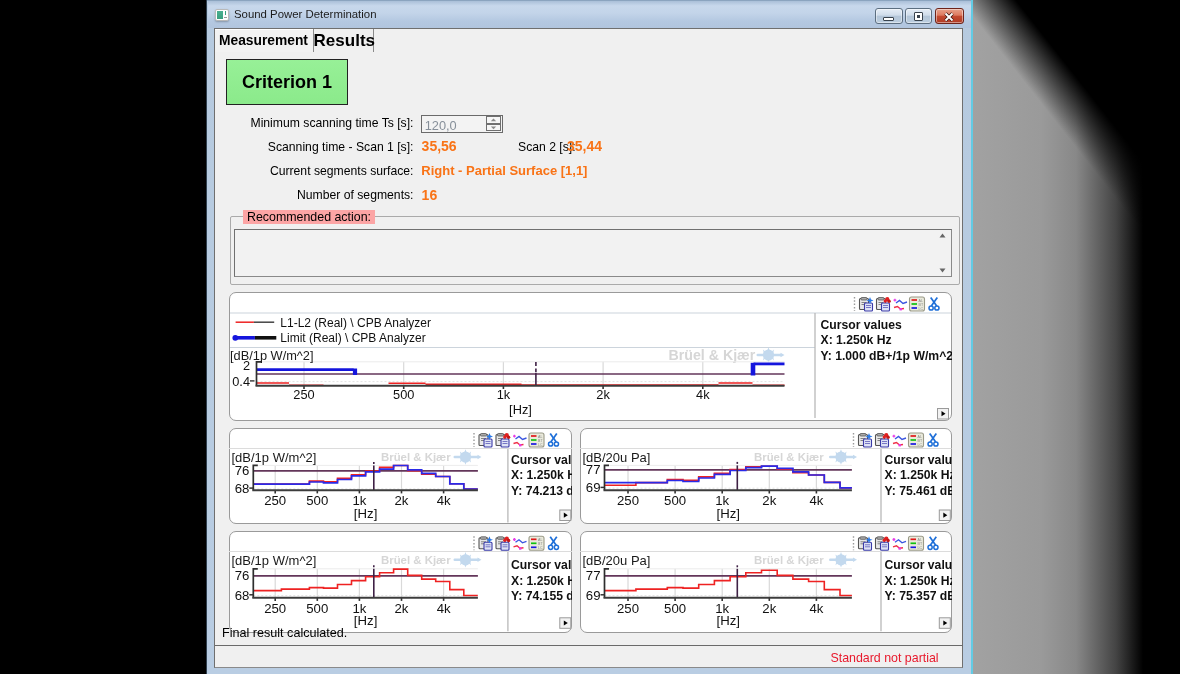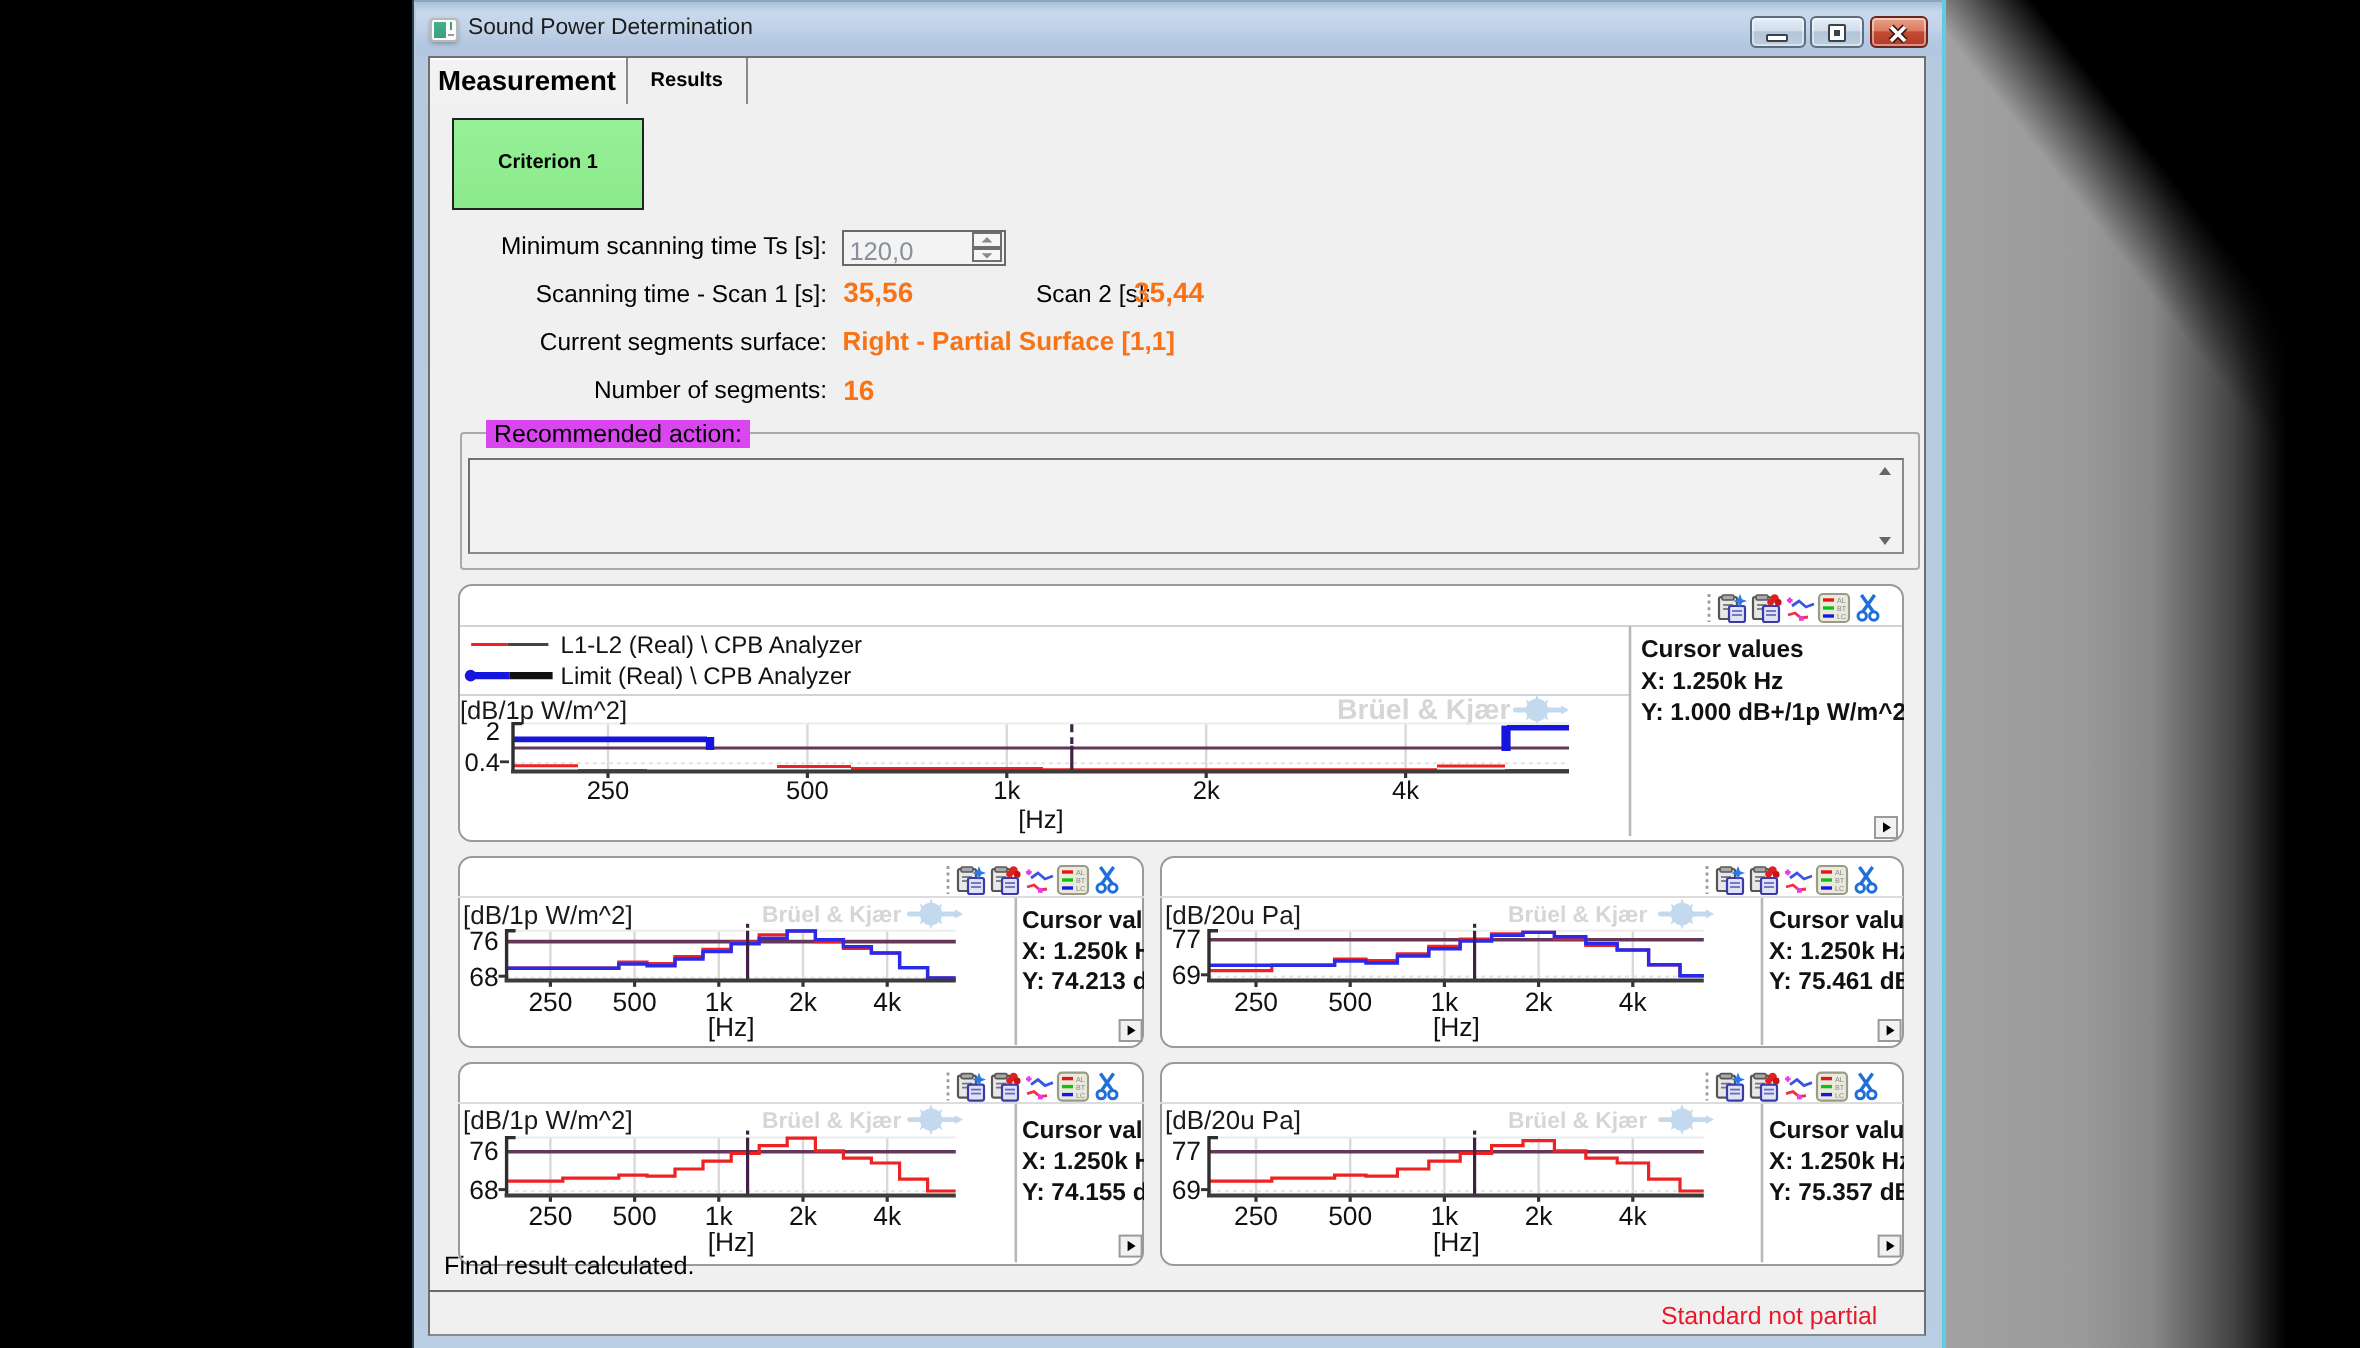--- a/index.html
+++ b/index.html
@@ -28,41 +28,41 @@
       </div>
     </div>
 <div class="ab" style="left:935px;top:8px;width:28.5px;height:15.6px;background:linear-gradient(#e7a28c 0%,#dd7a5f 45%,#c44a31 50%,#b03b24 100%);border:1px solid #6e241a;border-radius:3px;box-shadow:inset 0 0 0 1px rgba(255,255,255,.45)">
       <svg class="ab" style="left:50%;top:2.5px;margin-left:-5px" width="10" height="10" viewBox="0 0 10 10">
         <path d="M1.5 1.5 L8.5 8.5 M8.5 1.5 L1.5 8.5" stroke="#3a1510" stroke-width="3.4"></path>
         <path d="M1.5 1.5 L8.5 8.5 M8.5 1.5 L1.5 8.5" stroke="#fff" stroke-width="1.9"></path>
       </svg>
     </div>
 <div class="ab" style="left:213.5px;top:27.5px;width:749.5px;height:640.5px;background:#f0f0f0;border:1px solid #6f6f6f;border-bottom-color:#8a8a8a"></div>
 <div class="ab" style="left:214.5px;top:28.5px;width:99px;height:23.5px;background:#f2f2f2;border-right:1.2px solid #8a8a8a;box-shadow:inset 0 1px 0 #fff;font-weight:bold;font-size:13.8px;text-align:center;line-height:23px">Measurement</div>
-<div class="ab" style="left:313.6px;top:28.5px;width:60.5px;height:23.5px;background:#f0f0f0;border-right:1.2px solid #8a8a8a;font-weight:bold;font-size:10px;text-align:center;line-height:23px">Results</div>
-<div class="ab" style="left:226px;top:58.5px;width:96px;height:46.5px;background:linear-gradient(#97f097,#8bea8b);border:1.4px solid #222;font-weight:bold;font-size:10px;text-align:center;line-height:44px">Criterion 1</div>
+<div class="ab" style="left:313.6px;top:28.5px;width:60.5px;height:23.5px;background:#f0f0f0;border-right:1.2px solid #8a8a8a;font-weight:bold;font-size:17px;text-align:center;line-height:23px">Results</div>
+<div class="ab" style="left:226px;top:58.5px;width:122px;height:46.5px;background:linear-gradient(#97f097,#8bea8b);border:1.4px solid #222;font-weight:bold;font-size:18px;text-align:center;line-height:44px">Criterion 1</div>
 <div class="lb" style="right:766.5px;top:115.5px;text-align:right">Minimum scanning time Ts [s]:</div>
 <div class="lb" style="right:766.5px;top:140px;text-align:right">Scanning time - Scan 1 [s]:</div>
 <div class="vl" style="left:421.6px;top:138.4px;font-size:14px">35,56</div>
 <div class="lb" style="right:604.4px;top:140px;text-align:left">Scan 2 [s]:</div>
 <div class="vl" style="left:567px;top:138.4px;font-size:14px">35,44</div>
 <div class="lb" style="right:766.5px;top:164.3px;text-align:right">Current segments surface:</div>
 <div class="vl" style="left:421.3px;top:162.70000000000002px;font-size:13px">Right - Partial Surface [1,1]</div>
 <div class="lb" style="right:766.5px;top:188.3px;text-align:right">Number of segments:</div>
 <div class="vl" style="left:421.6px;top:186.70000000000002px;font-size:14px">16</div>
 <div class="ab" style="left:420.6px;top:114.8px;width:82px;height:18px;background:#f3f3f3;border:1.4px solid #6a6a6a"></div>
 <div class="ab" style="left:424.7px;top:117.8px;font-size:12.8px;color:#87909a">120,0</div>
 <div class="ab" style="left:486.4px;top:116.4px;width:15px;height:15px;background:#f6f6f6;border:1.2px solid #6f6f6f"></div>
 <div class="ab" style="left:486.4px;top:123.2px;width:15px;height:1.4px;background:#6f6f6f"></div>
 <svg class="ab" style="left:490.4px;top:118.4px" width="8" height="12">
       <path d="M3.5 0.5 L6.2 3.2 L0.8 3.2 Z" fill="#8a8a8a"></path>
       <path d="M0.8 8.6 L6.2 8.6 L3.5 11.3 Z" fill="#8a8a8a"></path>
     </svg>
 <div class="ab" style="left:230px;top:216.3px;width:730px;height:69px;border:1px solid #aaa;border-radius:2px"></div>
-<div class="lb" style="left:243px;top:209.8px;background:#d946ef;padding:0 4px;font-size:12.4px">Recommended action:</div>
+<div class="lb" style="left:243px;top:209.8px;background:#fca5a5;padding:0 4px;font-size:12.4px">Recommended action:</div>
 <div class="ab" style="left:234.4px;top:228.8px;width:718px;height:48.3px;background:#f2f2f2;border:1px solid #8a8a8a;border-top-color:#707070;border-left-color:#707070"></div>
 <svg class="ab" style="left:937px;top:231px" width="11" height="44">
       <path d="M5.5 2.5 L8.5 6.5 L2.5 6.5 Z" fill="#666"></path>
       <path d="M2.5 37.5 L8.5 37.5 L5.5 41.5 Z" fill="#666"></path>
     </svg>
 <div class="ab" style="left:228.5px;top:292px;width:723.5px;height:128.5px;background:#fff;border:1.4px solid #9a9a9a;border-radius:7px"></div>
 <svg class="ab" style="left:228.5px;top:292px" width="723" height="128" viewBox="0 0 723 128">
 <line x1="1" y1="21.0" x2="722" y2="21.0" stroke="#ccd4dc" stroke-width="1.1"></line>
 <line x1="1" y1="55.5" x2="586.0" y2="55.5" stroke="#ccd4dc" stroke-width="1.1"></line>
 <line x1="6.6" y1="30.2" x2="24.9" y2="30.2" stroke="#ee2222" stroke-width="1.5"></line>

